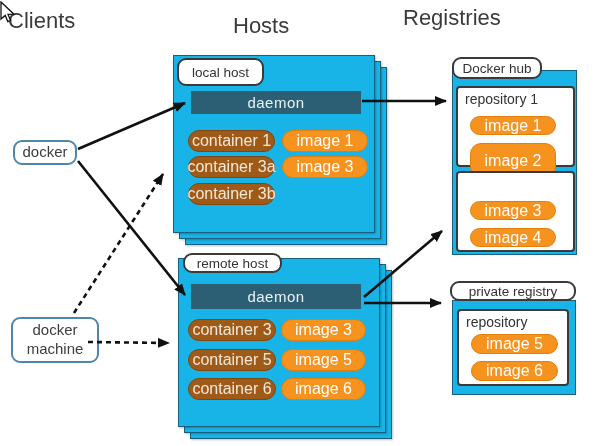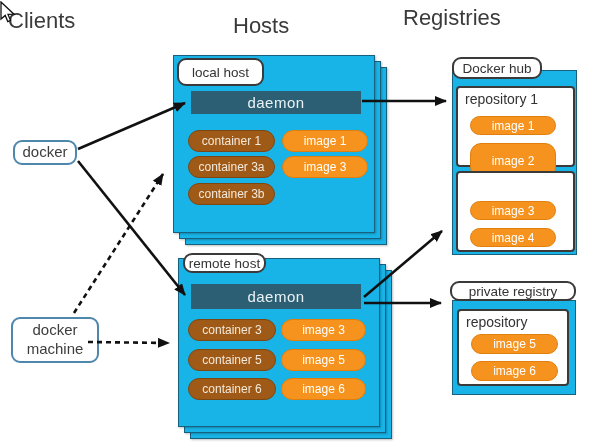--- a/index.html
+++ b/index.html
@@ -38,21 +38,21 @@
     font-size:13.5px; color:#333; z-index:3; box-sizing:border-box; white-space:nowrap;
   }
   .daemon {
     position:absolute; background:#2d5f74; color:#e9f3f6;
     display:flex; align-items:center; justify-content:center;
     font-size:15px; letter-spacing:.5px; box-sizing:border-box;
   }
   .pill {
     position:absolute; border-radius:11px;
     display:flex; align-items:center; justify-content:center;
-    font-size:12px; box-sizing:border-box; white-space:nowrap;
+    font-size:16px; box-sizing:border-box; white-space:nowrap;
   }
   .pill.dark   { background:#a05a18; border:1px solid #7d4712; color:#f2e9da; }
   .pill.orange { background:#f6921e; border:1px solid #e07f0e; color:#ffffff; }
 
   .cyanbox { position:absolute; background:#18b4e8; border:1.5px solid #17607e; box-sizing:border-box; }
   .repo { position:absolute; background:#fff; border:2px solid #3a3a3a; border-radius:4px; box-sizing:border-box; }
   .repo-label { font-size:14px; color:#333; padding:3px 0 0 7px; }
 
   .arrows { position:absolute; left:0; top:0; z-index:5; pointer-events:none; }
   .cursor { position:absolute; left:0px; top:1px; z-index:10; }
@@ -84,21 +84,21 @@
       <div class="pill dark" style="left:14px; top:127px; width:87px; height:22px;">container 3b</div>
       <div class="pill orange" style="left:108px; top:74px;  width:86px; height:22px;">image 1</div>
       <div class="pill orange" style="left:108px; top:100px; width:86px; height:22px;">image 3</div>
     </div>
   </div>
 
   <div class="stack stack-remote">
     <div class="layer l3"></div>
     <div class="layer l2"></div>
     <div class="layer front">
-      <div class="tab" style="left:4px; top:-6px; width:83px; height:20px;">remote host</div>
+      <div class="tab" style="left:4px; top:-6px; width:99px; height:20px;">remote host</div>
       <div class="daemon" style="left:12px; top:25px; width:170px; height:25px;">daemon</div>
       <div class="pill dark" style="left:9px; top:60px;  width:88px; height:22px;">container 3</div>
       <div class="pill dark" style="left:9px; top:90px;  width:88px; height:22px;">container 5</div>
       <div class="pill dark" style="left:9px; top:119px; width:88px; height:22px;">container 6</div>
       <div class="pill orange" style="left:102px; top:60px;  width:85px; height:22px;">image 3</div>
       <div class="pill orange" style="left:102px; top:90px;  width:85px; height:22px;">image 5</div>
       <div class="pill orange" style="left:102px; top:119px; width:85px; height:22px;">image 6</div>
     </div>
   </div>
 

